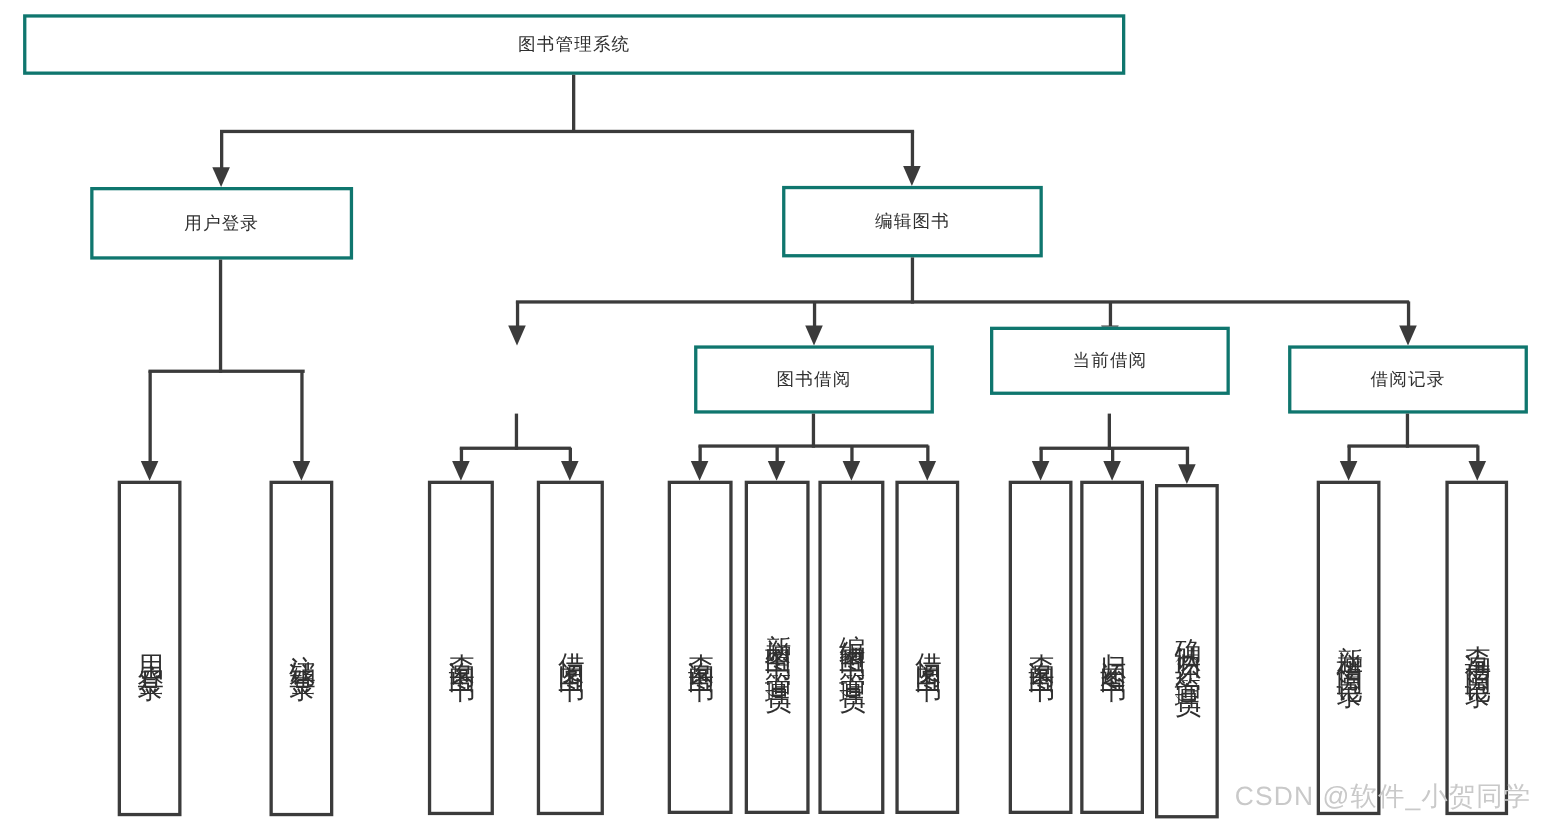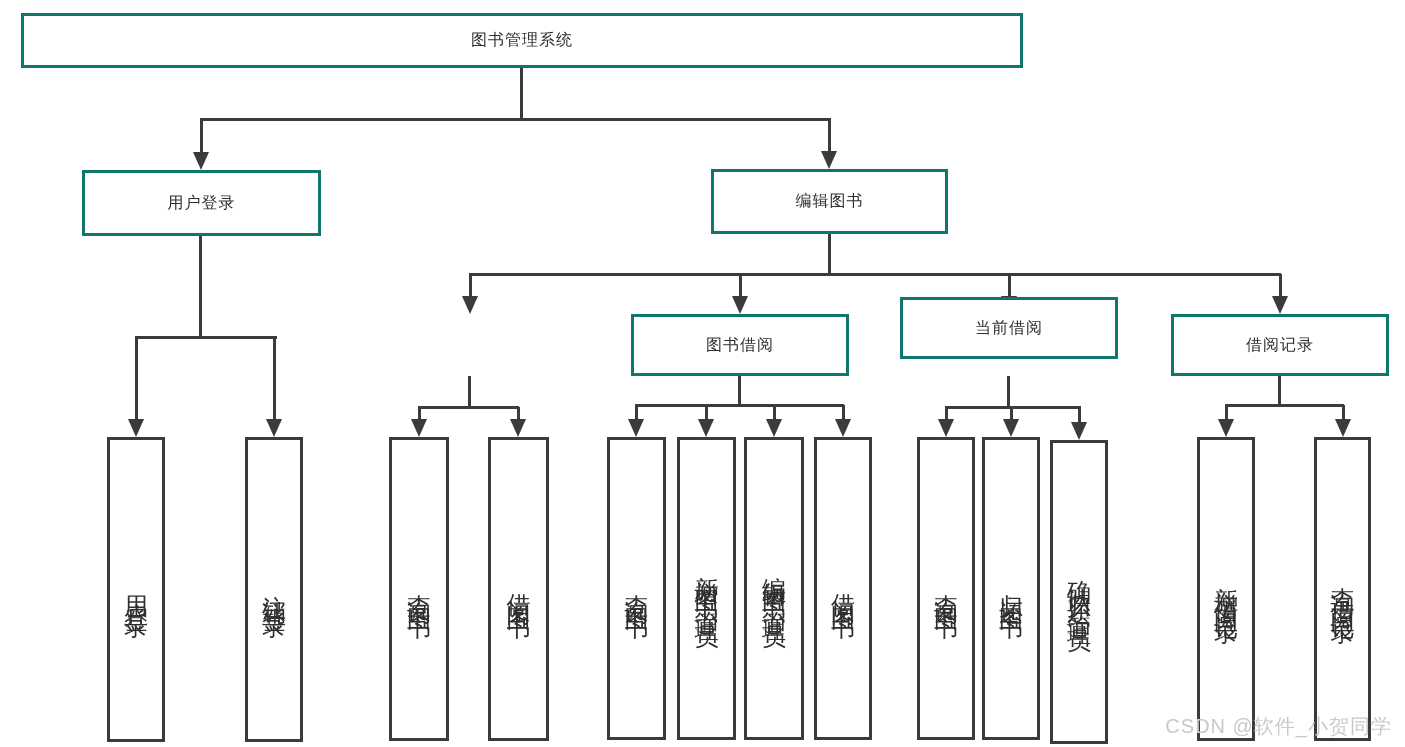--- a/index.html
+++ b/index.html
@@ -46,21 +46,21 @@
     content:"";position:absolute;left:6.5px;top:0;bottom:14px;width:3px;background:#3b3b3b;
   }
   .arrow::after{
     content:"";position:absolute;left:0;bottom:0;width:0;height:0;
     border-left:8px solid transparent;border-right:8px solid transparent;
     border-top:18px solid #3b3b3b;
   }
   .watermark{
     position:absolute;
     right:13px;bottom:7px;
-    font-size:20px;
+    font-size:24px;
     color:#c9c9c9;
     letter-spacing:1px;
     white-space:nowrap;
   }
 </style>
 </head>
 <body>
 
 <div class="canvas">
 

